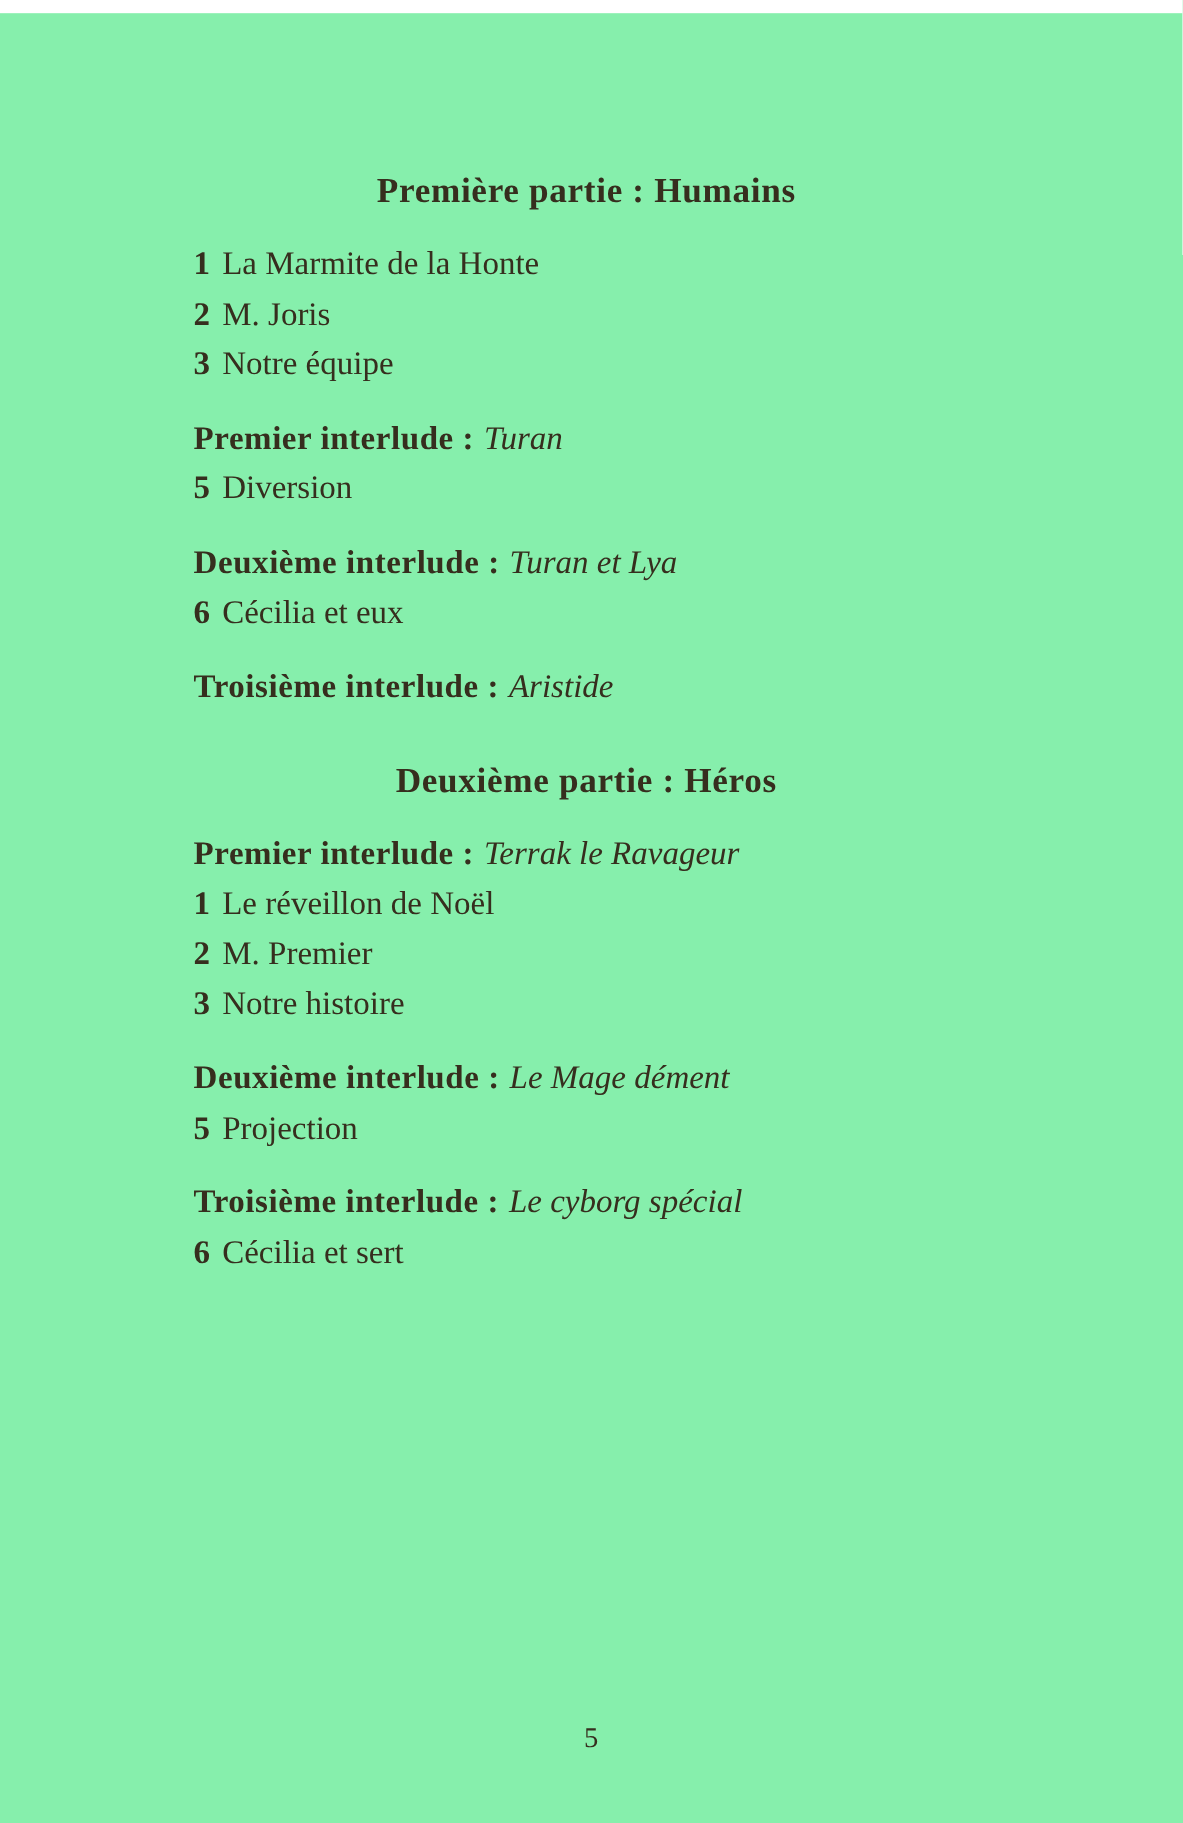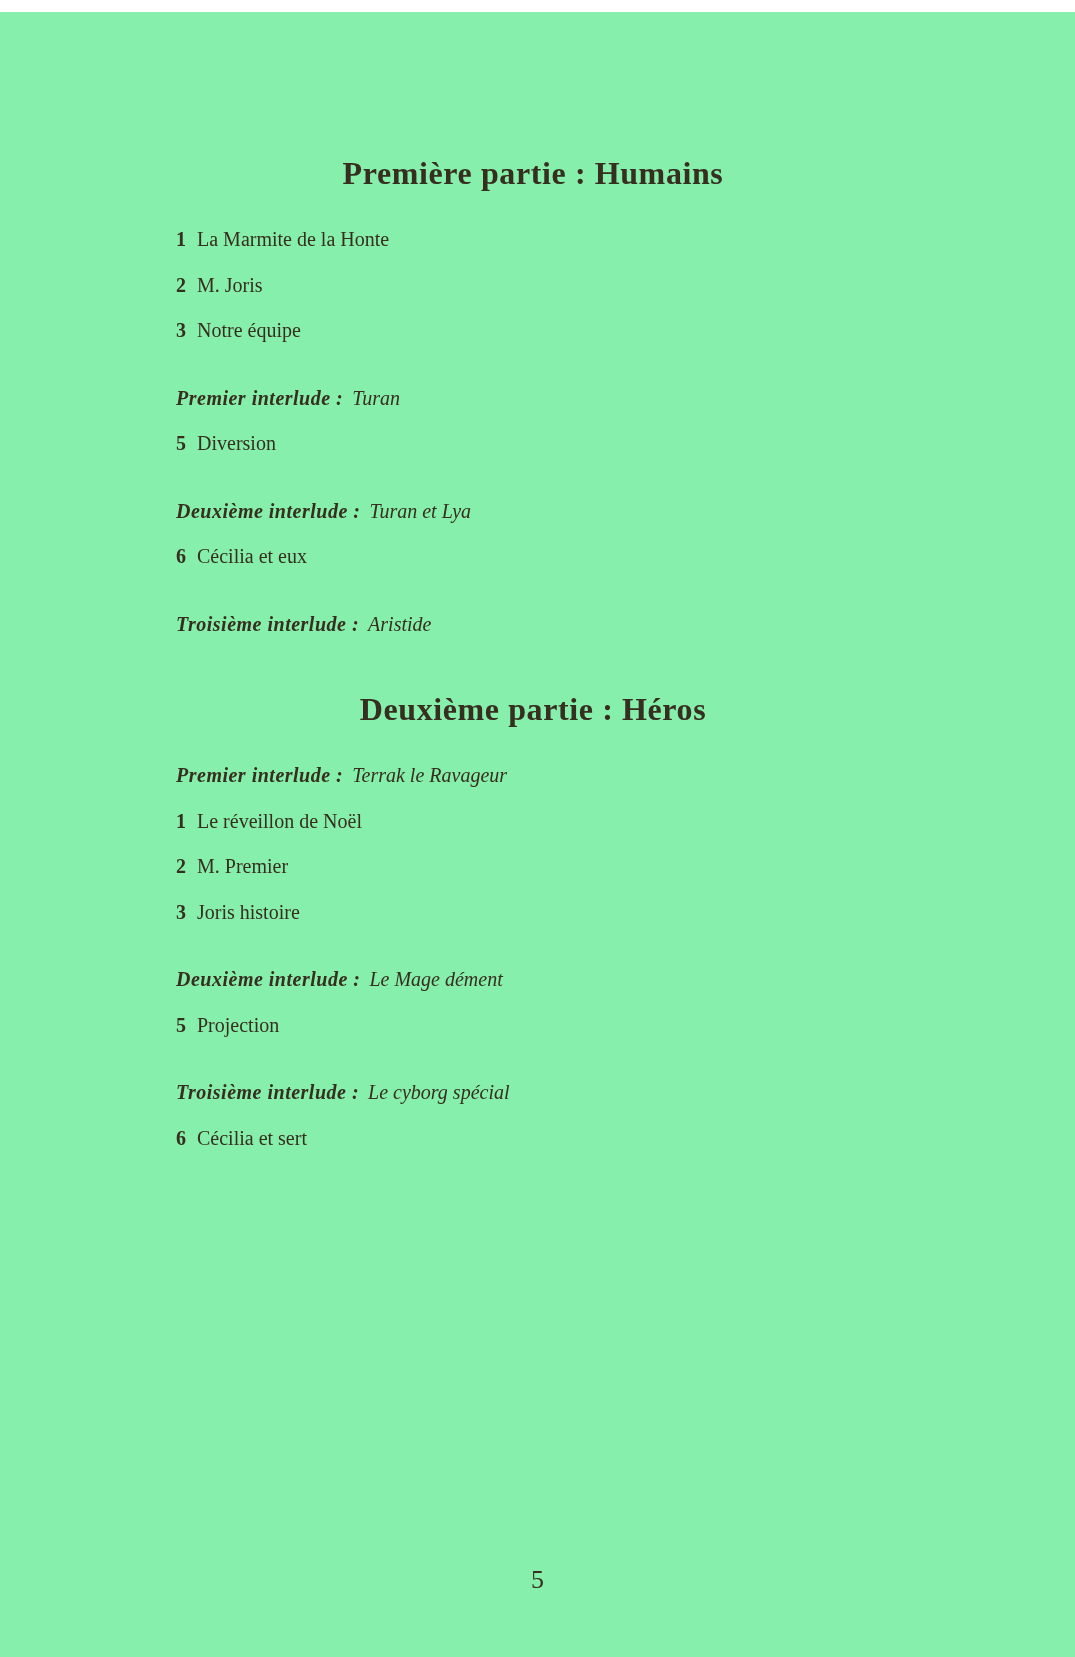--- a/index.html
+++ b/index.html
@@ -30,34 +30,33 @@
     font-weight: bold;
     text-align: center;
     margin: 0 0 24px 0;
     letter-spacing: 0.6px;
     line-height: 40px;
   }
   .part-2 .part-title {
     margin-top: 42px;
   }
   .entry {
-    font-size: 20px;
+    font-size: 30px;
     line-height: 45.5px;
     white-space: nowrap;
   }
   .entry .num {
     font-weight: bold;
     margin-right: 11px;
   }
   .entry.interlude {
     margin-top: 22px;
   }
   .entry .ilabel {
     font-weight: bold;
-    font-style: italic;
     margin-right: 9px;
     letter-spacing: 0.5px;
   }
   .entry .ititle {
     font-style: italic;
   }
   .page-number {
     position: absolute;
     left: 0;
     width: 100%;
@@ -111,21 +110,21 @@
       <div class="entry interlude" style="margin-top:0">
         <span class="ilabel">Premier interlude :</span><span class="ititle">Terrak le Ravageur</span>
       </div>
       <div class="entry chapter">
         <span class="num">1</span><span class="title">Le réveillon de Noël</span>
       </div>
       <div class="entry chapter">
         <span class="num">2</span><span class="title">M. Premier</span>
       </div>
       <div class="entry chapter">
-        <span class="num">3</span><span class="title">Joris histoire</span>
+        <span class="num">3</span><span class="title">Notre histoire</span>
       </div>
 
       <div class="entry interlude">
         <span class="ilabel">Deuxième interlude :</span><span class="ititle">Le Mage dément</span>
       </div>
       <div class="entry chapter">
         <span class="num">5</span><span class="title">Projection</span>
       </div>
 
       <div class="entry interlude">

